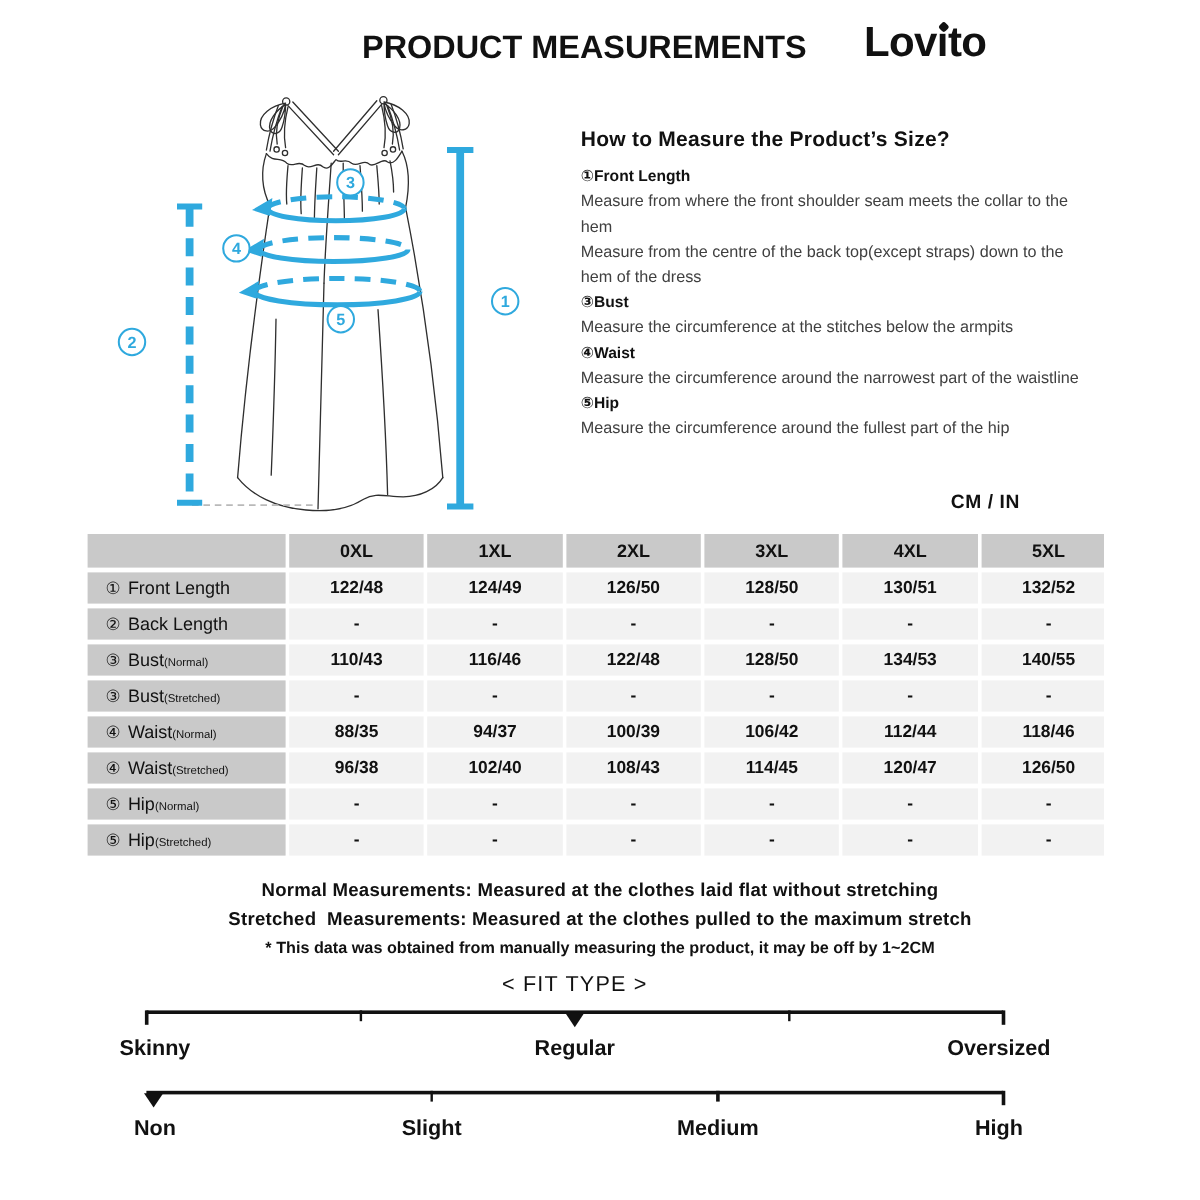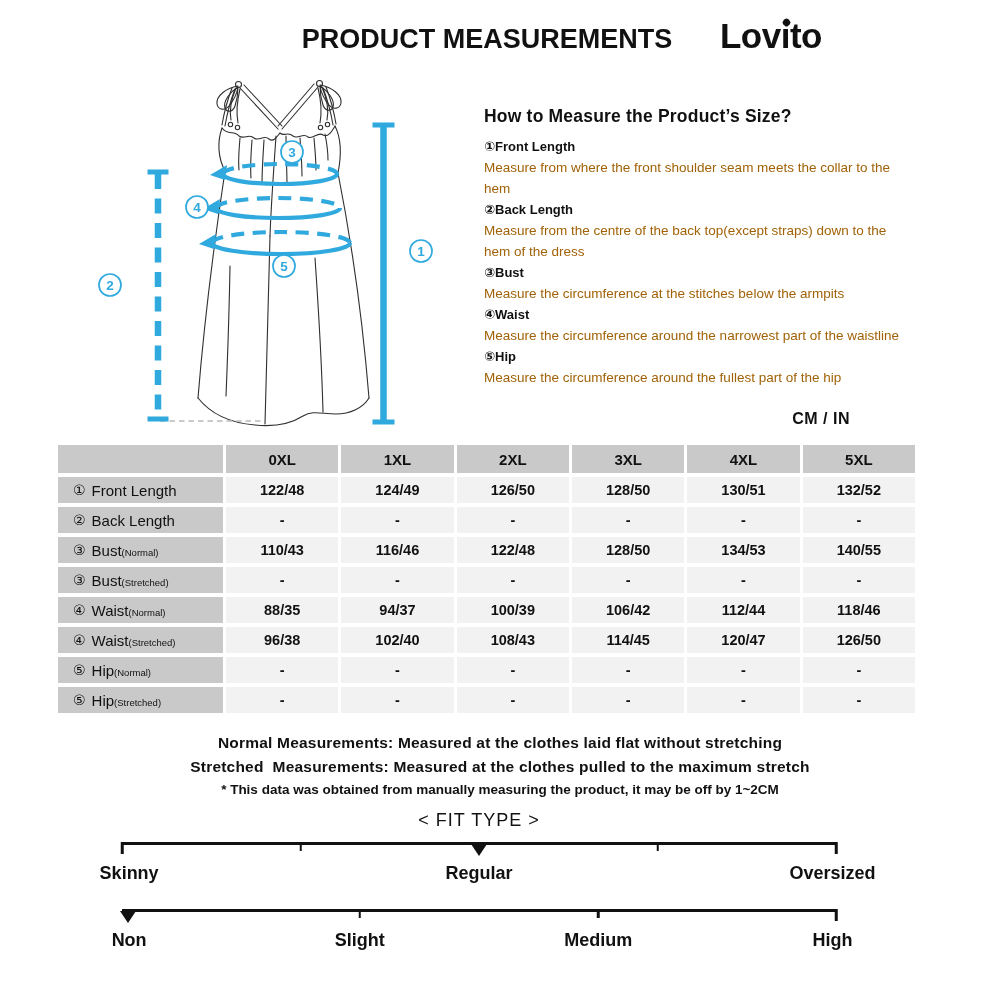--- a/index.html
+++ b/index.html
@@ -14,26 +14,26 @@
   .logo-dot{position:absolute;left:2px;top:3px;width:7px;height:7px;background:#111;
             transform:rotate(45deg);border-radius:35% 35% 35% 35%;}
 
   
   .diagram{position:absolute;left:72px;top:76px;width:410px;height:370px;}
 
   
   .guide{position:absolute;left:484px;top:86px;width:452px;}
   .guide-heading{font-size:17.5px;font-weight:700;margin-bottom:9px;letter-spacing:0.2px;margin-top:20px;}
   .guide-label{font-size:13px;font-weight:700;line-height:21px;}
-  .guide-desc{font-size:13.5px;color:#a16207;line-height:21px;width:432px;}
+  .guide-desc{font-size:13.5px;color:#404040;line-height:21px;width:432px;}
 
   .units{position:absolute;right:70px;top:410px;font-size:16px;font-weight:700;letter-spacing:0.5px;}
 
   
-  .size-table{position:absolute;left:58px;top:445px;width:857px;display:grid;
+  .size-table{position:absolute;left:73px;top:445px;width:857px;display:grid;
               grid-template-columns:165px repeat(6,1fr);gap:4px 3px;background:#fff;}
   .th{background:#c9c9c9;height:28px;display:flex;align-items:center;justify-content:center;
       font-weight:700;font-size:15px;}
   .rowlabel{background:#c9c9c9;height:26px;display:flex;align-items:center;padding-left:15px;
             font-size:15px;font-weight:400;}
   .rnum{margin-right:6px;font-size:14px;}
   .rsub{font-size:9.5px;position:relative;top:2.5px;}
   .cell{background:#f2f2f2;height:26px;display:flex;align-items:center;justify-content:center;
         font-weight:700;font-size:14.5px;}
 
@@ -150,21 +150,20 @@
       </g>
     </g>
   </svg>
 
   <div class="guide">
     <div class="guide-heading">How to Measure the Product’s Size?</div>
 
     <div class="guide-label"><span>①</span><span>Front Length</span></div>
     <div class="guide-desc">Measure from where the front shoulder seam meets the collar to the hem</div>
 
-    <div class="guide-label"><span>②</span><span>Back Length</span></div>
     <div class="guide-desc">Measure from the centre of the back top(except straps) down to the hem of the dress</div>
 
     <div class="guide-label"><span>③</span><span>Bust</span></div>
     <div class="guide-desc">Measure the circumference at the stitches below the armpits</div>
 
     <div class="guide-label"><span>④</span><span>Waist</span></div>
     <div class="guide-desc">Measure the circumference around the narrowest part of the waistline</div>
 
     <div class="guide-label"><span>⑤</span><span>Hip</span></div>
     <div class="guide-desc">Measure the circumference around the fullest part of the hip</div>

